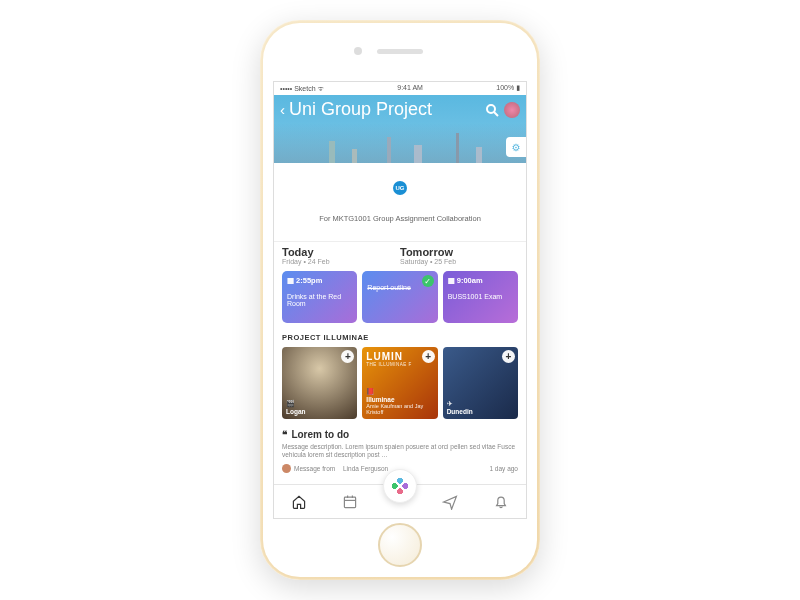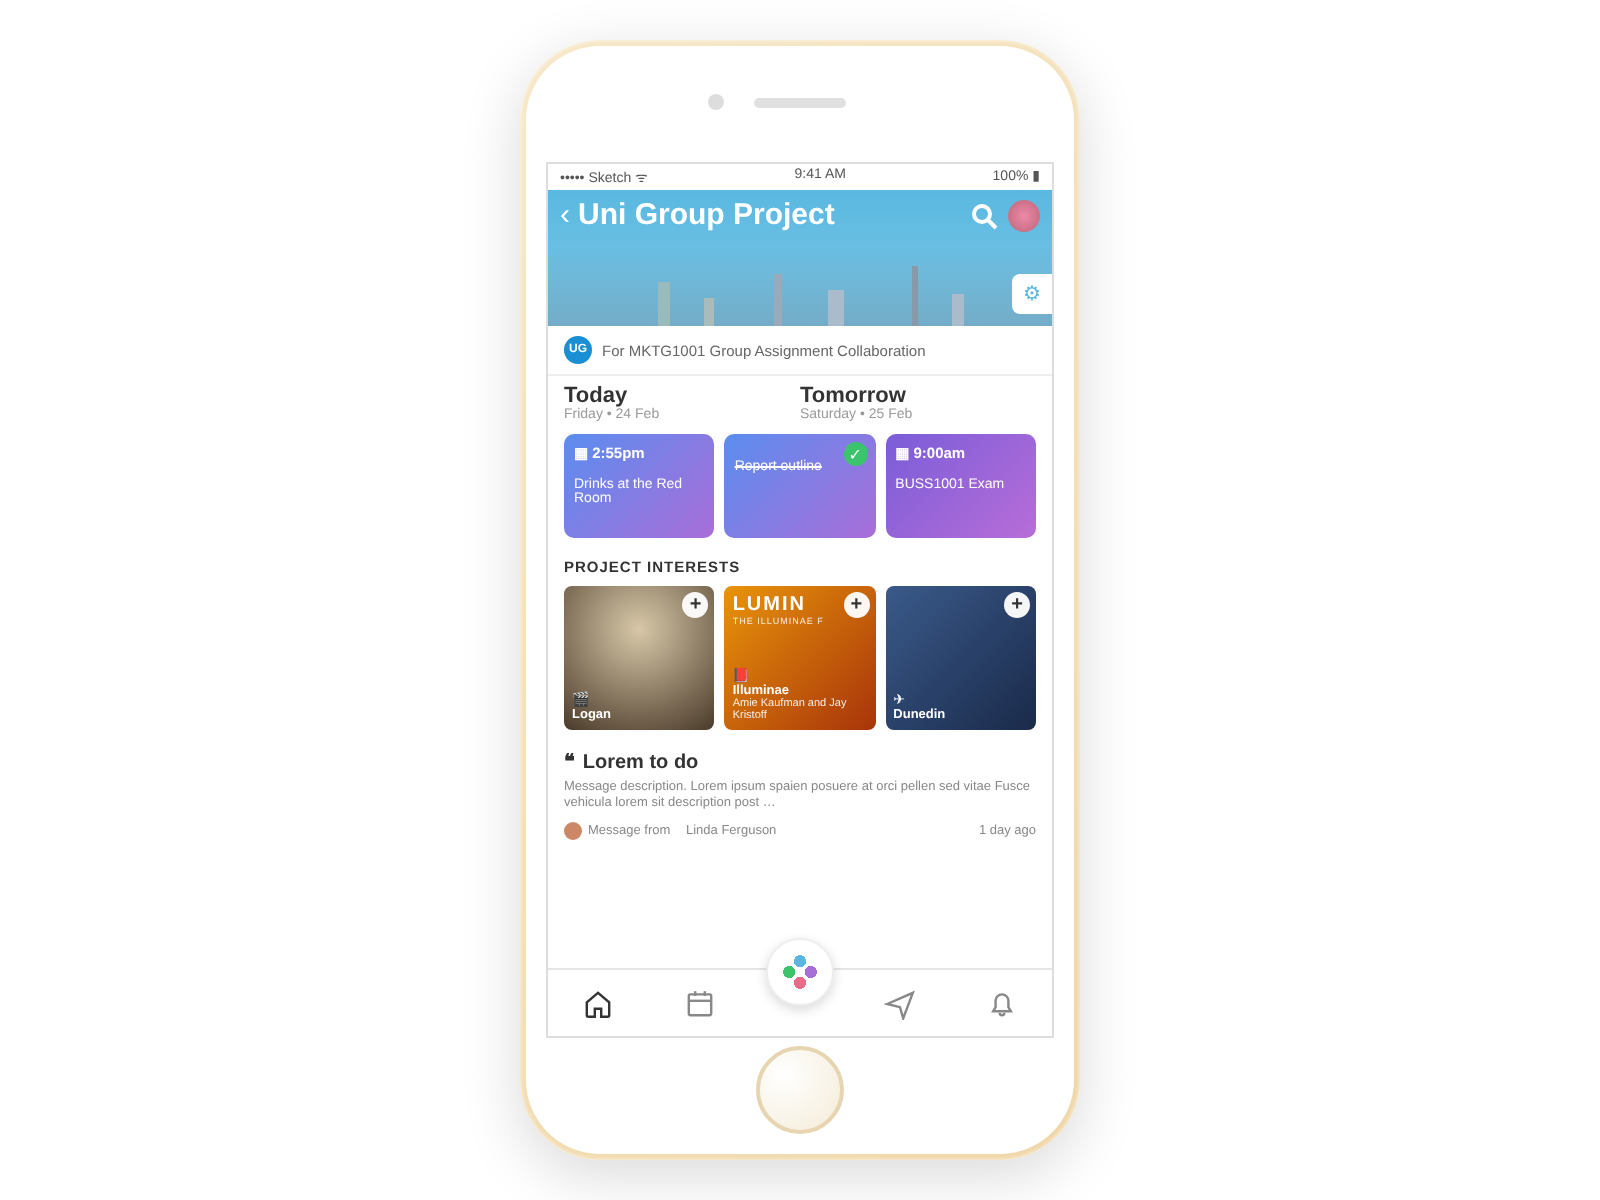--- a/index.html
+++ b/index.html
@@ -71,21 +71,21 @@
     background: linear-gradient(180deg,#5ab8e0,#7dc8e8);
     color: #fff;
     position: relative;
     height: 68px;
   }
   .header-top {
     display: flex; align-items: center;
     padding: 4px 6px;
     gap: 4px;
   }
-  .header-title { font-size: 15px; font-weight: 700; flex: 1; white-space: nowrap; }
+  .header-title { font-size: 18px; font-weight: 400; flex: 1; white-space: nowrap; }
   .chev { font-size: 15px; }
   .search-ic, .avatar-ic { width: 16px; height: 16px; border-radius: 50%; }
   .avatar-ic { background: radial-gradient(circle,#e8a,#b67); }
   .skyline {
     position: absolute; bottom: 0; left: 0; right: 0;
     height: 40px;
     background: linear-gradient(0deg, rgba(100,130,150,.4), transparent);
   }
   .skyline::after{
     content:"";
@@ -99,23 +99,23 @@
       linear-gradient(#abc 0 0) 85% 100%/6px 16px no-repeat;
   }
   .gear-tab {
     position:absolute; right:0; bottom:6px;
     width:20px; height:20px;
     background:#fff; border-radius:4px 0 0 4px;
     display:flex; align-items:center; justify-content:center;
     color:#5ab8e0; font-size:10px;
   }
   .desc-row {
-    display:flex; align-items:center; gap:5px;
-    padding: 5px 8px; border-bottom:1px solid #eee;
-    font-size:7.5px; color:#666;
+    display:flex; align-items:center; gap:19px;
+    padding: 18px 8px; border-bottom:1px solid #eee;
+    font-size:7.5px; color:#666;flex-direction:column;
   }
   .ug-badge { width:14px;height:14px;border-radius:50%;background:#1a8fd4;color:#fff;font-size:6px;display:flex;align-items:center;justify-content:center;font-weight:700; }
   .content { flex:1; overflow:hidden; padding:0 8px; }
   .days { display:flex; gap:0; margin-top:4px; }
   .day { flex:1; }
   .day-title { font-weight:700; font-size:11px; }
   .day-sub { font-size:7px; color:#999; }
   .day.right { text-align:left; }
   .cards-row { display:flex; gap:5px; margin-top:6px; }
   .ev-card {
@@ -243,21 +243,21 @@
           </div>
           <div class="ev-card tom">
             <div class="ev-time">
                 <span>▦</span>
                 <span>9:00am</span>
               </div>
             <div class="ev-title">BUSS1001 Exam</div>
           </div>
         </div>
 
-        <div class="section-h">PROJECT INTERESTS</div>
+        <div class="section-h">PROJECT ILLUMINAE</div>
         <div class="interests">
           <div class="int-card logan">
             <div class="int-plus">+</div>
             <span class="int-icon">🎬</span>
             <span class="int-title">Logan</span>
           </div>
           <div class="int-card lumin">
             <div class="int-plus">+</div>
             <div class="lumin-head">
               <div class="t1">LUMIN</div>

